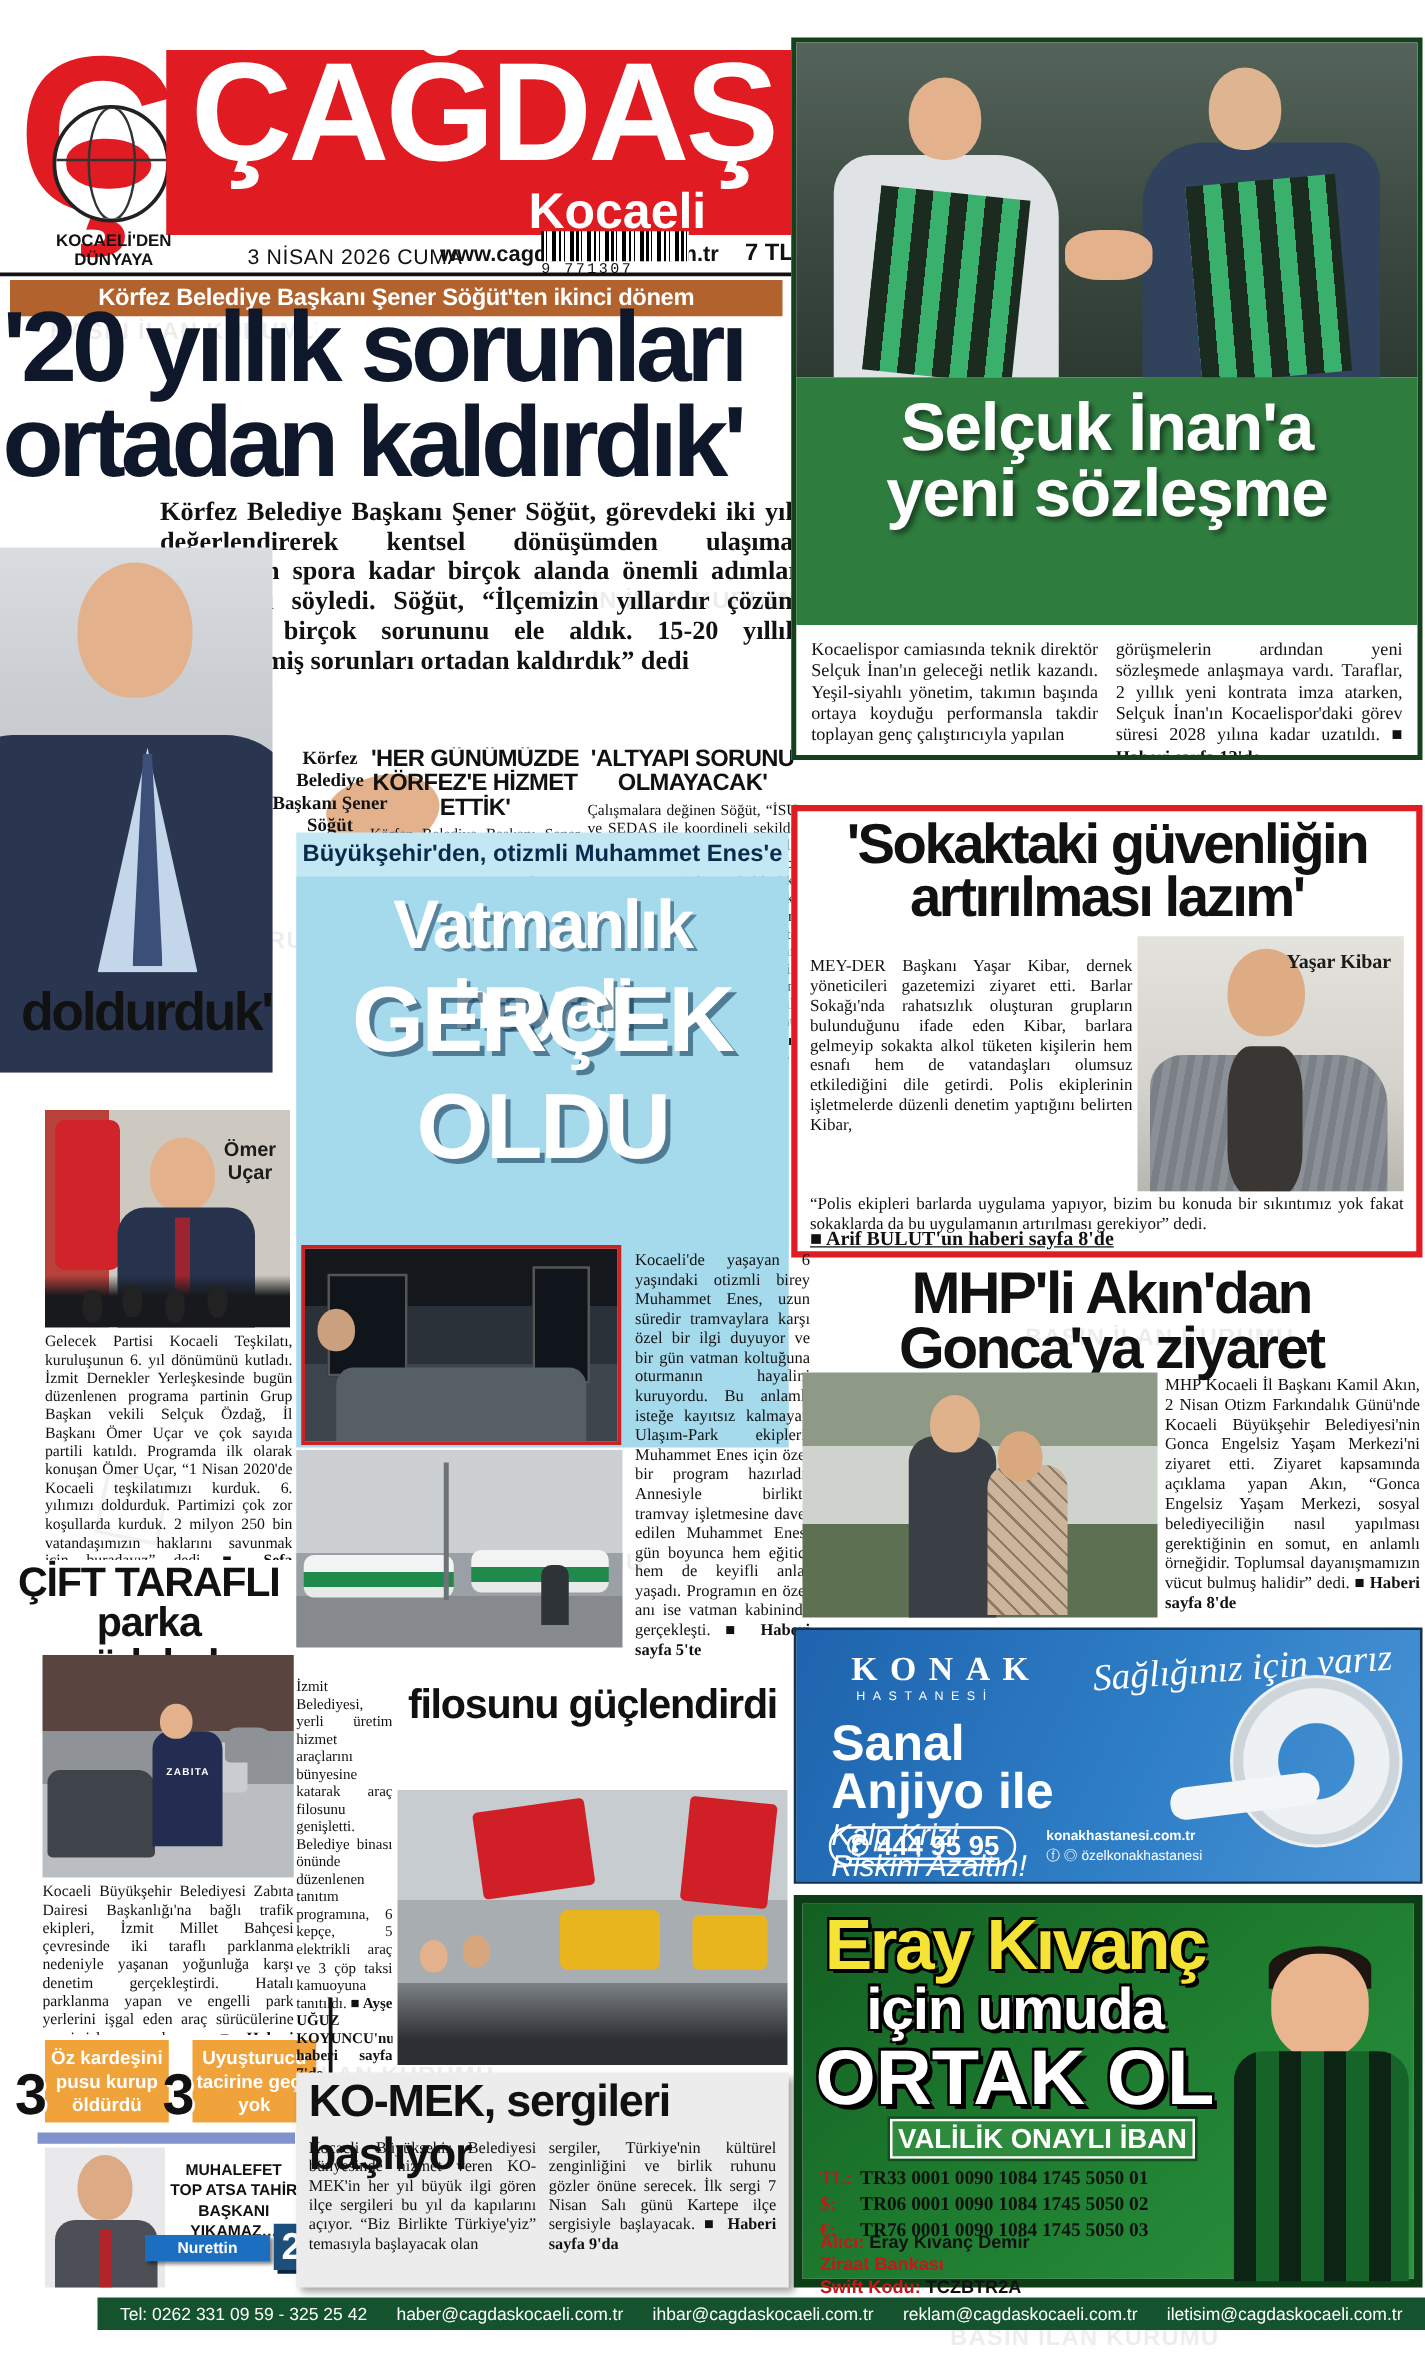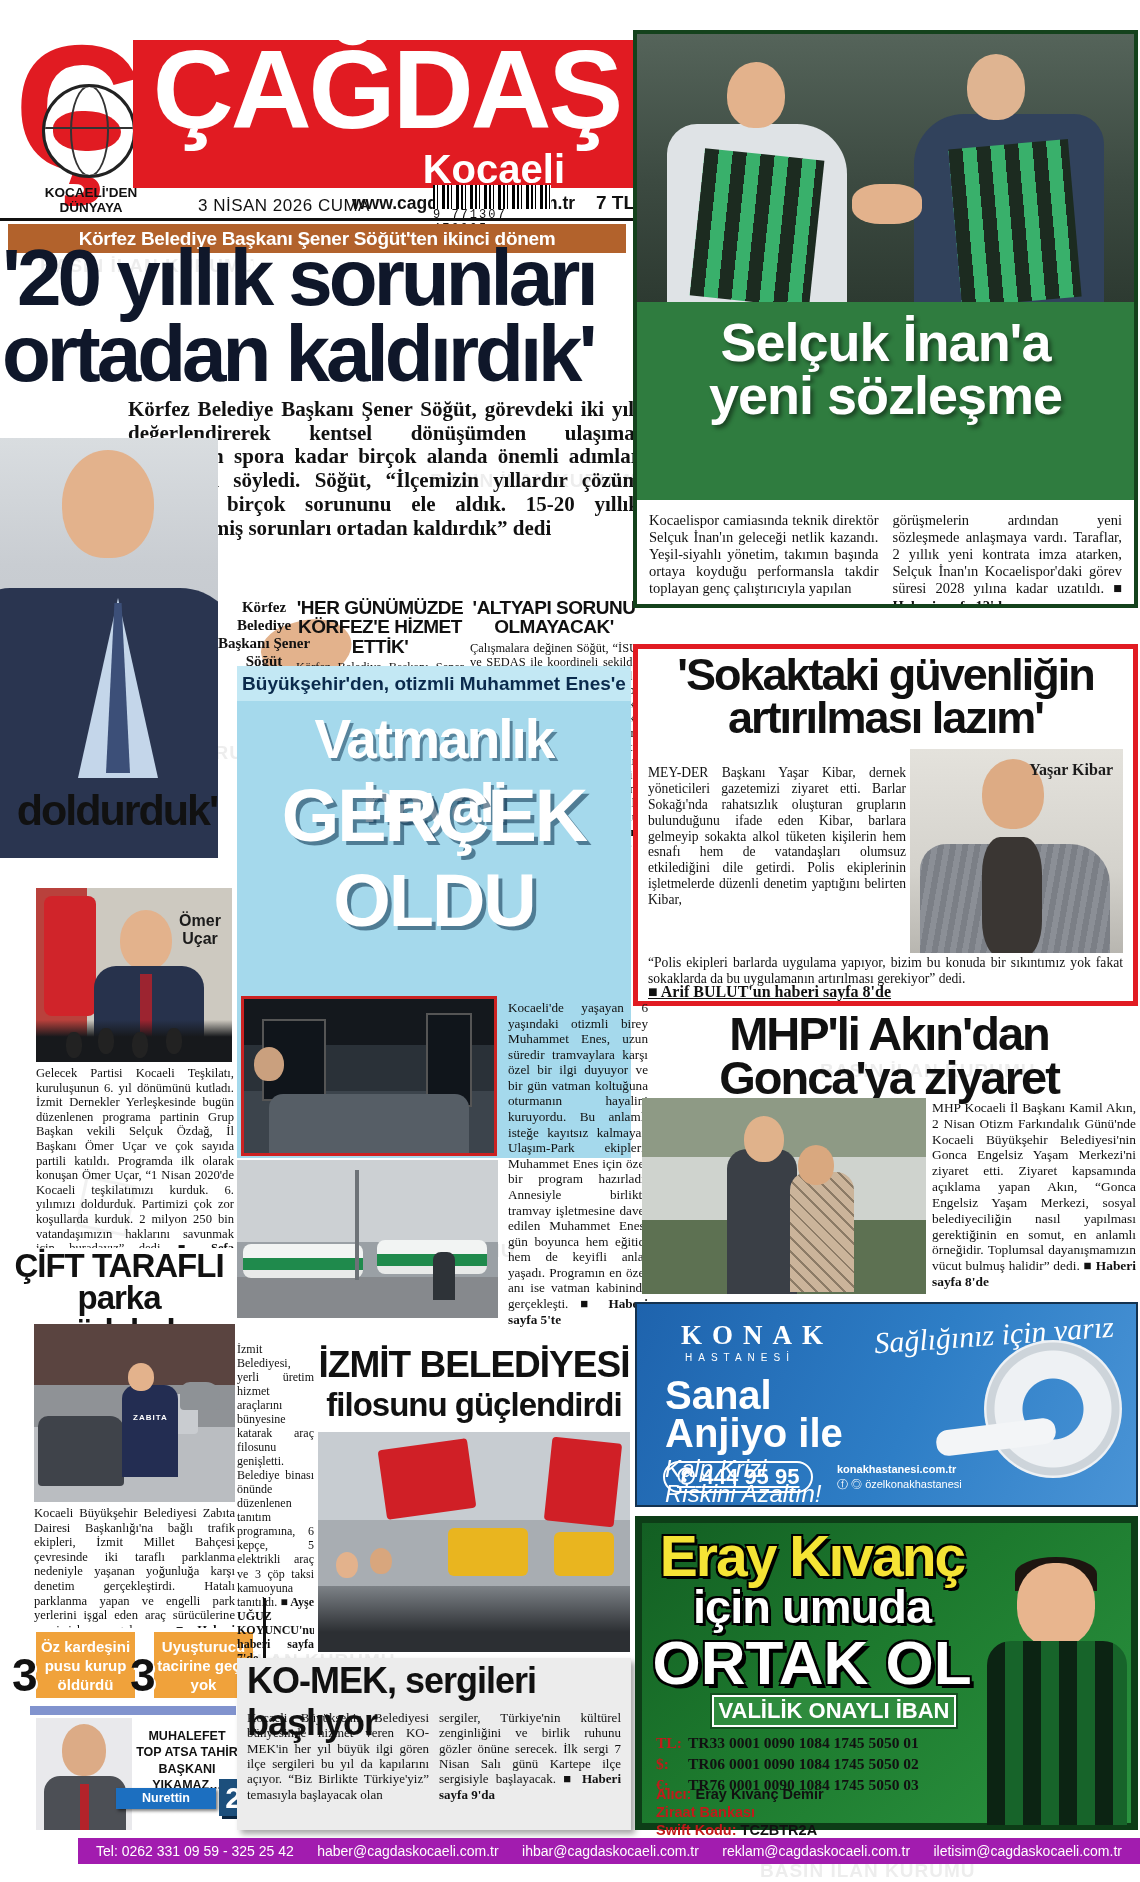--- a/index.html
+++ b/index.html
@@ -160,21 +160,21 @@
       line-height:1.35;font-weight:bold;}
   .eray .rows .cur{color:#c21a1a;display:inline-block;width:32px;}
   .eray .meta{position:absolute;left:14px;top:262px;color:#111;font-size:14.5px;line-height:1.25;font-weight:bold;}
   .eray .red{color:#c21a1a;}
   .boy{position:absolute;right:4px;top:40px;width:140px;height:262px;}
   .boy .hd{position:absolute;left:30px;top:0;width:78px;height:84px;background:#e8b58e;border-radius:46%;}
   .boy .hair{position:absolute;left:28px;top:-6px;width:82px;height:34px;background:#1d1510;border-radius:50% 50% 0 0;}
   .boy .jersey{position:absolute;left:0px;top:78px;width:140px;height:184px;border-radius:24px 24px 0 0;
       background:repeating-linear-gradient(90deg,#0c2413 0 18px,#17642a 18px 36px);}
   
-  .footer{left:78px;top:1838px;width:1062px;height:26px;background:#a21caf;color:#fff;display:flex;align-items:center;
+  .footer{left:78px;top:1838px;width:1062px;height:26px;background:#14532d;color:#fff;display:flex;align-items:center;
       justify-content:space-between;padding:0 18px;box-sizing:border-box;font-size:14px;}
 </style>
 </head>
 <body>
 
 <div class="sheet">
 
   <div class="wm" style="left:40px;top:255px;">BASIN İLAN KURUMU</div>
   <div class="wm" style="left:430px;top:470px;">BASIN İLAN KURUMU</div>
   <div class="wm" style="left:60px;top:742px;">BASIN İLAN KURUMU</div>
@@ -370,21 +370,20 @@
   <div class="abs mhp-body ser jus hidov" style="height:196px;">
     <span>MHP Kocaeli İl Başkanı Kamil Akın, 2 Nisan Otizm Farkındalık Günü'nde Kocaeli Büyükşehir Belediyesi'nin Gonca Engelsiz Yaşam Merkezi'ni ziyaret etti. Ziyaret kapsamında açıklama yapan Akın, “Gonca Engelsiz Yaşam Merkezi, sosyal belediyeciliğin nasıl yapılması gerektiğinin en somut, en anlamlı örneğidir. Toplumsal dayanışmamızın vücut bulmuş halidir” dedi.</span>
     <span class="tail">■ Haberi sayfa 8'de</span>
   </div>
 
   <div class="abs izm-left ser jus hidov" style="height:318px;">
     <span>İzmit Belediyesi, yerli üretim hizmet araçlarını bünyesine katarak araç filosunu genişletti. Belediye binası önünde düzenlenen tanıtım programına, 6 kepçe, 5 elektrikli araç ve 3 çöp taksi kamuoyuna tanıtıldı.</span>
     <span class="tail">■ Ayşe UĞUZ KOYUNCU'nun haberi sayfa 7'de</span>
   </div>
   <div class="abs izm-head">
-    <div style="font-size:37px;">İZMİT BELEDİYESİ</div>
     <div style="font-size:33px;">filosunu güçlendirdi</div>
   </div>
   <div class="photo ph-izmit" style="left:318px;top:1432px;width:312px;height:220px;">
     <div class="flagtr" style="left:64px;top:12px;width:90px;height:70px;transform:rotate(-8deg);"></div>
     <div class="flagtr" style="left:230px;top:8px;width:70px;height:84px;transform:rotate(6deg);"></div>
     <div class="digger" style="left:130px;top:96px;width:80px;height:48px;"></div>
     <div class="digger" style="left:236px;top:100px;width:60px;height:44px;"></div>
     <div class="crowd"></div>
     <div class="head" style="left:18px;top:120px;width:22px;height:26px;"></div>
     <div class="head" style="left:52px;top:116px;width:22px;height:26px;background:#d8a67d;"></div>

